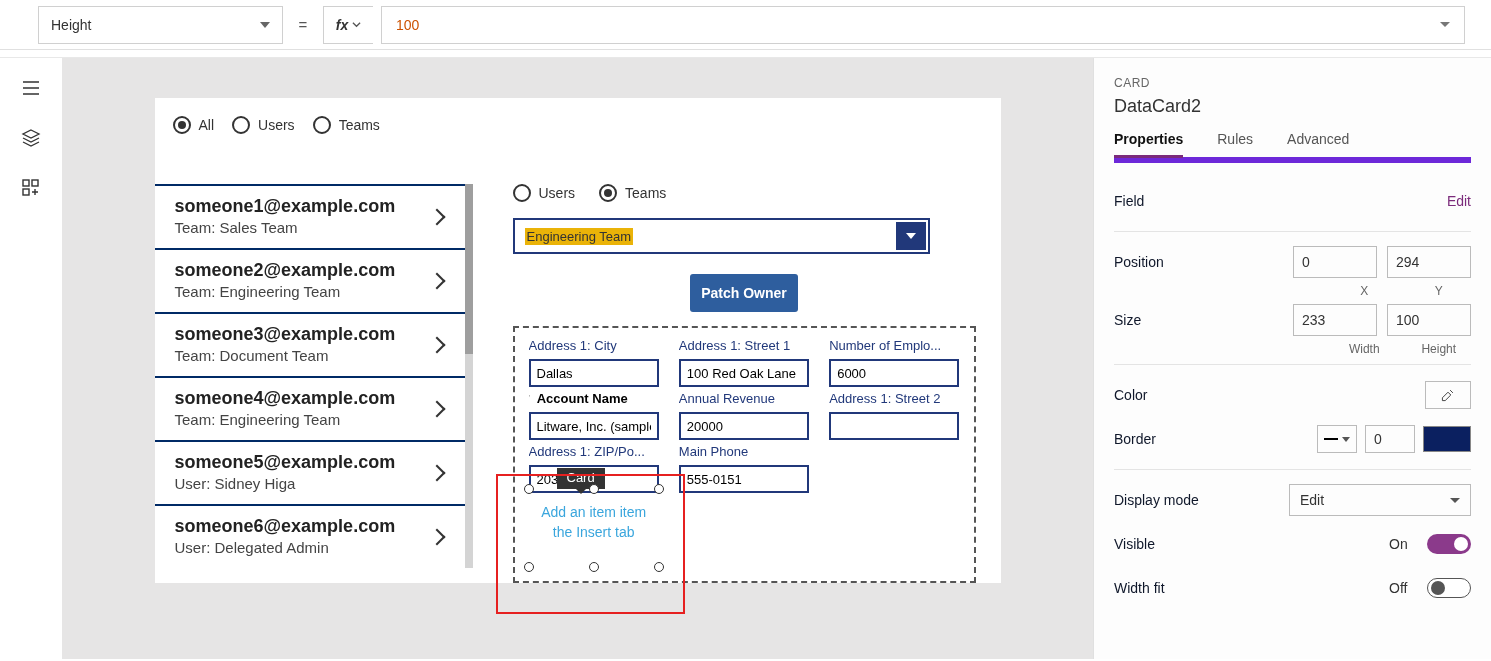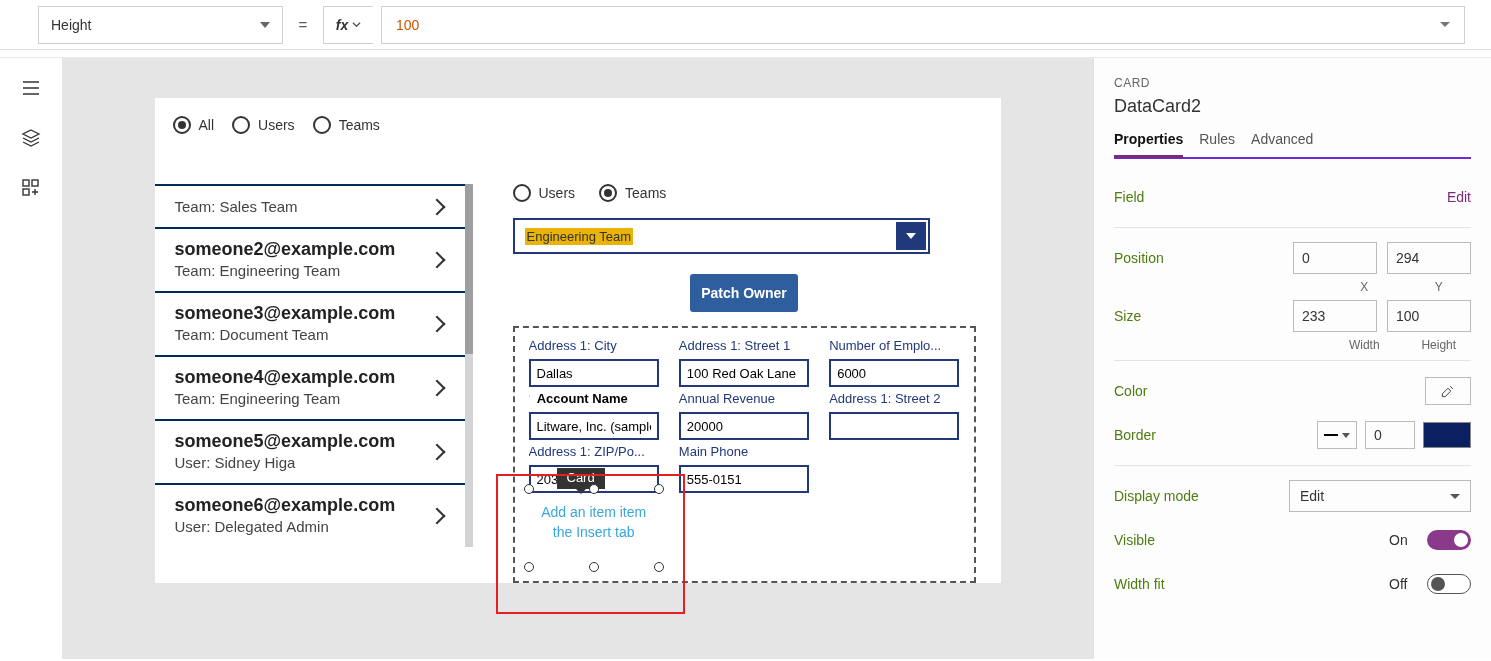--- a/index.html
+++ b/index.html
@@ -66,27 +66,27 @@
   .handle{width:10px;height:10px;border:1px solid #333;background:#fff;border-radius:50%;position:absolute;}
   .placeholder-text{color:#3aa6dd;font-size:14px;text-align:center;line-height:1.4;margin-top:14px;}
   .card-label{position:absolute;top:-21px;left:28px;background:#333;color:#fff;font-size:13px;padding:2px 10px 4px;}
   .card-label::after{content:"";position:absolute;bottom:-5px;left:50%;transform:translateX(-50%);width:0;height:0;border-left:5px solid transparent;border-right:5px solid transparent;border-top:5px solid #333;}
   .red-box{position:absolute;border:2px solid #e62020;width:189px;height:140px;}
   
   
   .props{width:398px;border-left:1px solid #e0e0e0;background:#fdfdfd;padding:18px 20px;overflow:auto;}
   .props .caption{font-size:12px;color:#666;letter-spacing:.5px;}
   .props h2{font-size:18px;font-weight:400;margin:6px 0 14px;}
-  .tabs{display:flex;gap:16px;border-bottom:2px solid #6d28d9;margin-bottom:16px;}
+  .tabs{display:flex;gap:34px;border-bottom:6px solid #6d28d9;margin-bottom:16px;}
   .tab{padding-bottom:10px;font-size:14px;color:#555;position:relative;}
   .tab.active{color:#111;font-weight:600;}
   .tab.active::after{content:"";position:absolute;left:0;right:0;bottom:-1px;height:3px;background:#7b2b7b;}
   
   .prop-row{display:flex;align-items:center;min-height:44px;gap:10px;}
-  .prop-row .lbl{flex:1;color:#4d7c0f;}
+  .prop-row .lbl{flex:1;color:#0f172a;}
   .edit-link{color:#7b2b7b;font-size:14px;}
   .pair{display:flex;gap:10px;}
   .pair .box{width:84px;height:32px;border:1px solid #bbb;padding:0 8px;display:flex;align-items:center;}
   .sub-labels{display:flex;gap:10px;padding-left:218px;}
   .sub-labels span{width:84px;text-align:center;font-size:12px;color:#666;}
   .swatch{width:46px;height:28px;border:1px solid #bbb;display:flex;align-items:center;justify-content:center;}
   .dark-swatch{width:48px;height:26px;background:#0b2060;border:1px solid #888;}
   .border-dd{width:40px;height:28px;border:1px solid #bbb;display:flex;align-items:center;justify-content:center;gap:4px;}
   .border-line{width:14px;height:2px;background:#000;}
   .border-dd::after{content:"";width:0;height:0;border-left:4px solid transparent;border-right:4px solid transparent;border-top:5px solid #555;}
@@ -156,20 +156,21 @@
           <div class="radio">
               <div class="ring"></div>
               <span>Teams</span>
             </div>
         </div>
         <div class="cols">
           <div class="left-col">
             <div class="gal-wrap">
               <div class="gal-list">
                 <div class="gal-item">
+                    <div class="em">someone1@example.com</div>
                     <div class="sub">Team: Sales Team</div>
                   </div>
                 <div class="gal-item">
                     <div class="em">someone2@example.com</div>
                     <div class="sub">Team: Engineering Team</div>
                   </div>
                 <div class="gal-item">
                     <div class="em">someone3@example.com</div>
                     <div class="sub">Team: Document Team</div>
                   </div>

